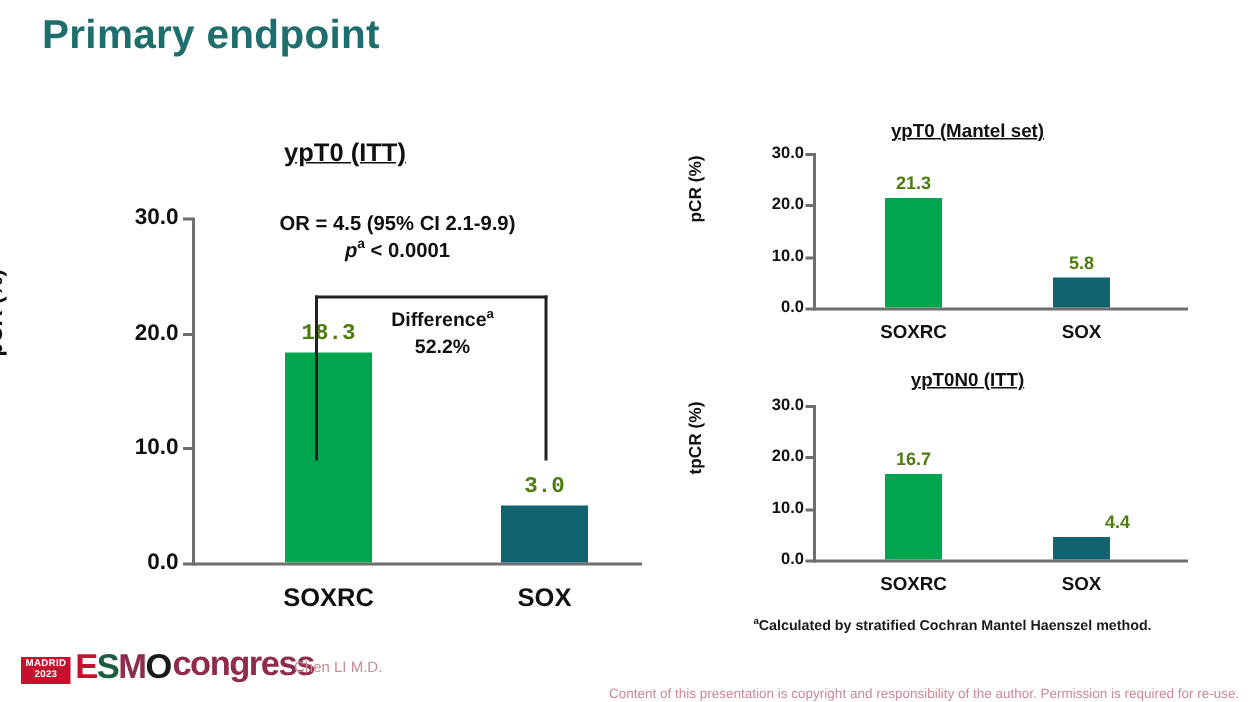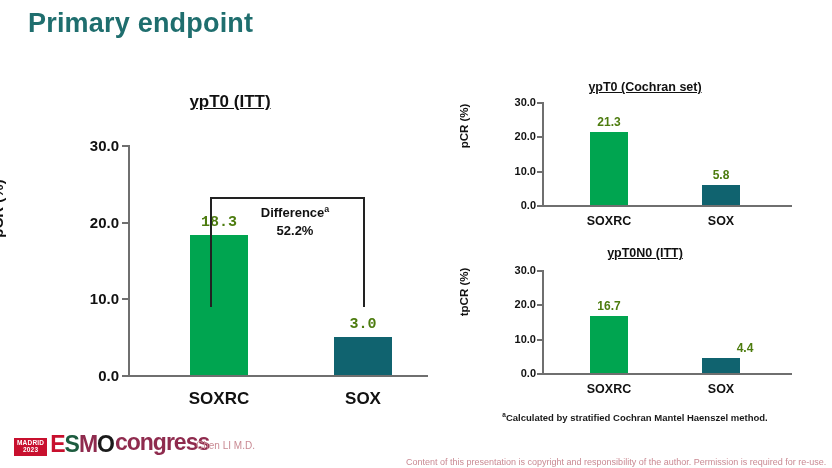--- a/index.html
+++ b/index.html
@@ -169,34 +169,38 @@
       <div class="bar green" style="left:62px; width:58px; height:140px;"></div>
       <div class="bar-value" style="left:91px; bottom:146px;">18.3</div>
 
       <div class="bar teal" style="left:206px; width:58px; height:38px;"></div>
       <div class="bar-value" style="left:235px; bottom:44px;">3.0</div>
 
       <div class="cat-label" style="left:91px;">SOXRC</div>
       <div class="cat-label" style="left:235px;">SOX</div>
     </div>
 
+    <div class="stat-block">
+      <div>OR = 4.5 (95% CI 2.1-9.9)</div>
+      <div class="pval"><i>p</i><sup>a</sup><span> &lt; 0.0001</span></div>
+    </div>
 
     <div class="bracket" style="left:190px; top:105px; width:155px; height:110px;">
       <div class="top"></div>
       <div class="lft"></div>
       <div class="rgt"></div>
     </div>
     <div class="diff-label" style="left:220px; top:112px; width:110px;">
       <div><span>Difference</span><sup>a</sup></div>
       <div>52.2%</div>
     </div>
   </div>
 
   <div class="chart small" id="surgery-chart">
-    <div class="chart-title">ypT0 (Cochran set)</div>
+    <div class="chart-title">ypT0 (Mantel set)</div>
     <div class="ylabel">pCR (%)</div>
 
     <div class="plot">
       <div class="axis-y"></div>
       <div class="axis-x"></div>
 
       <div class="tick" style="top:0px;"></div>
       <div class="tick-label" style="top:0px;">30.0</div>
       <div class="tick" style="top:34.3px;"></div>
       <div class="tick-label" style="top:34.3px;">20.0</div>

